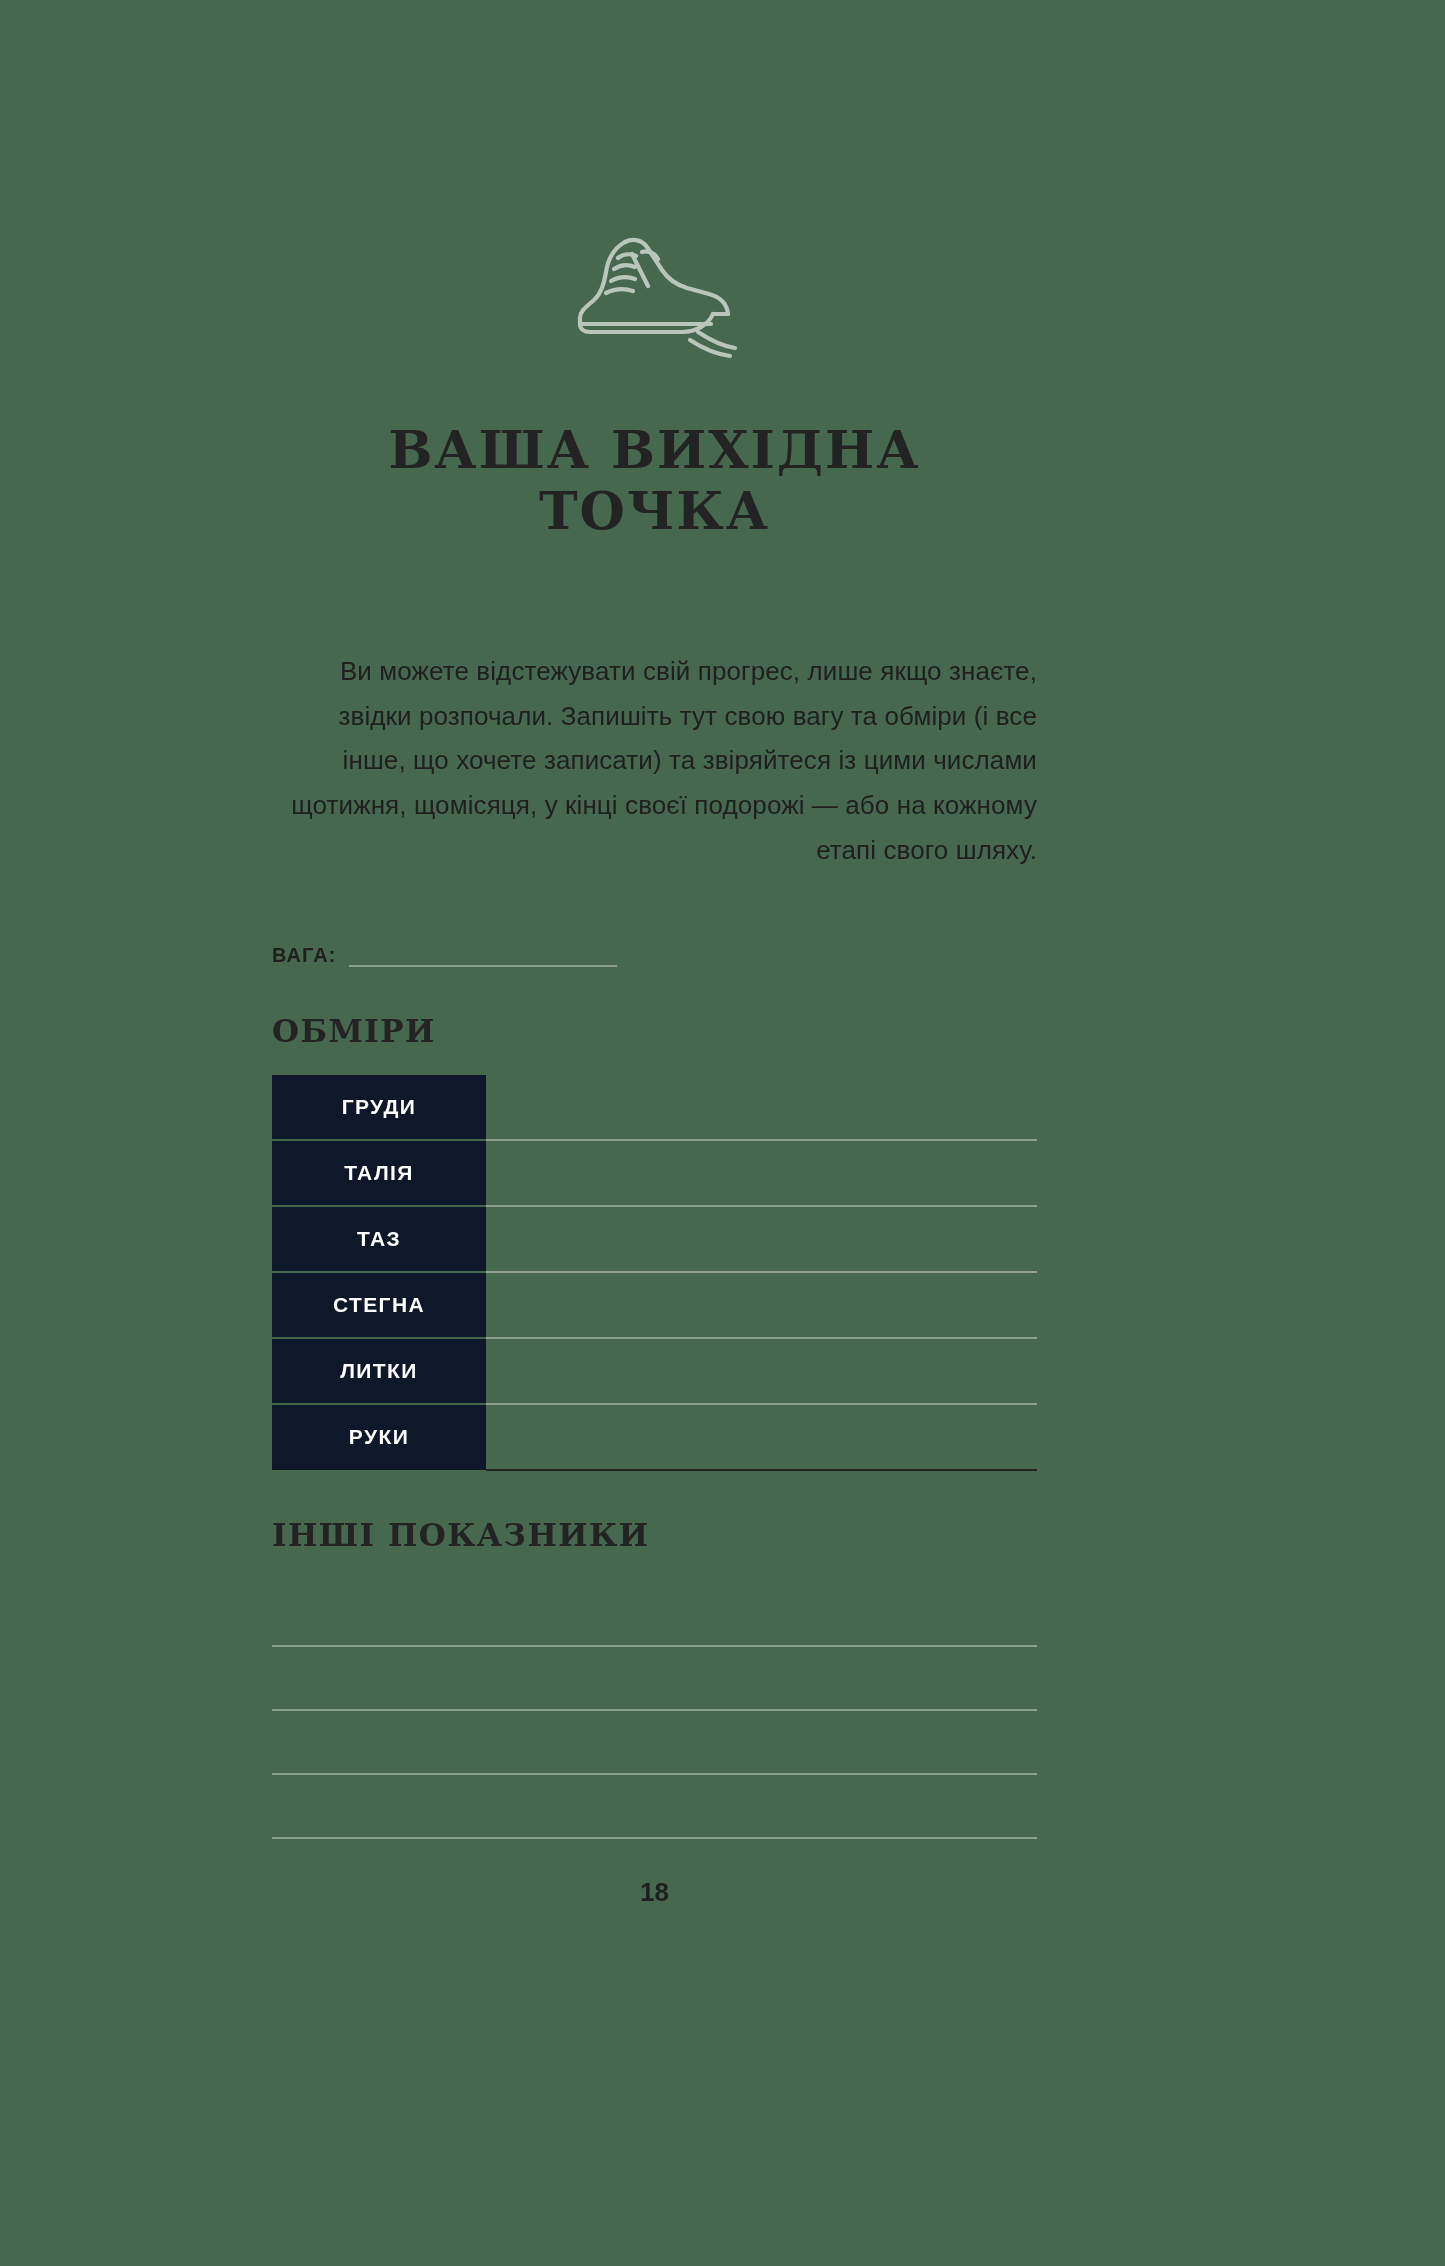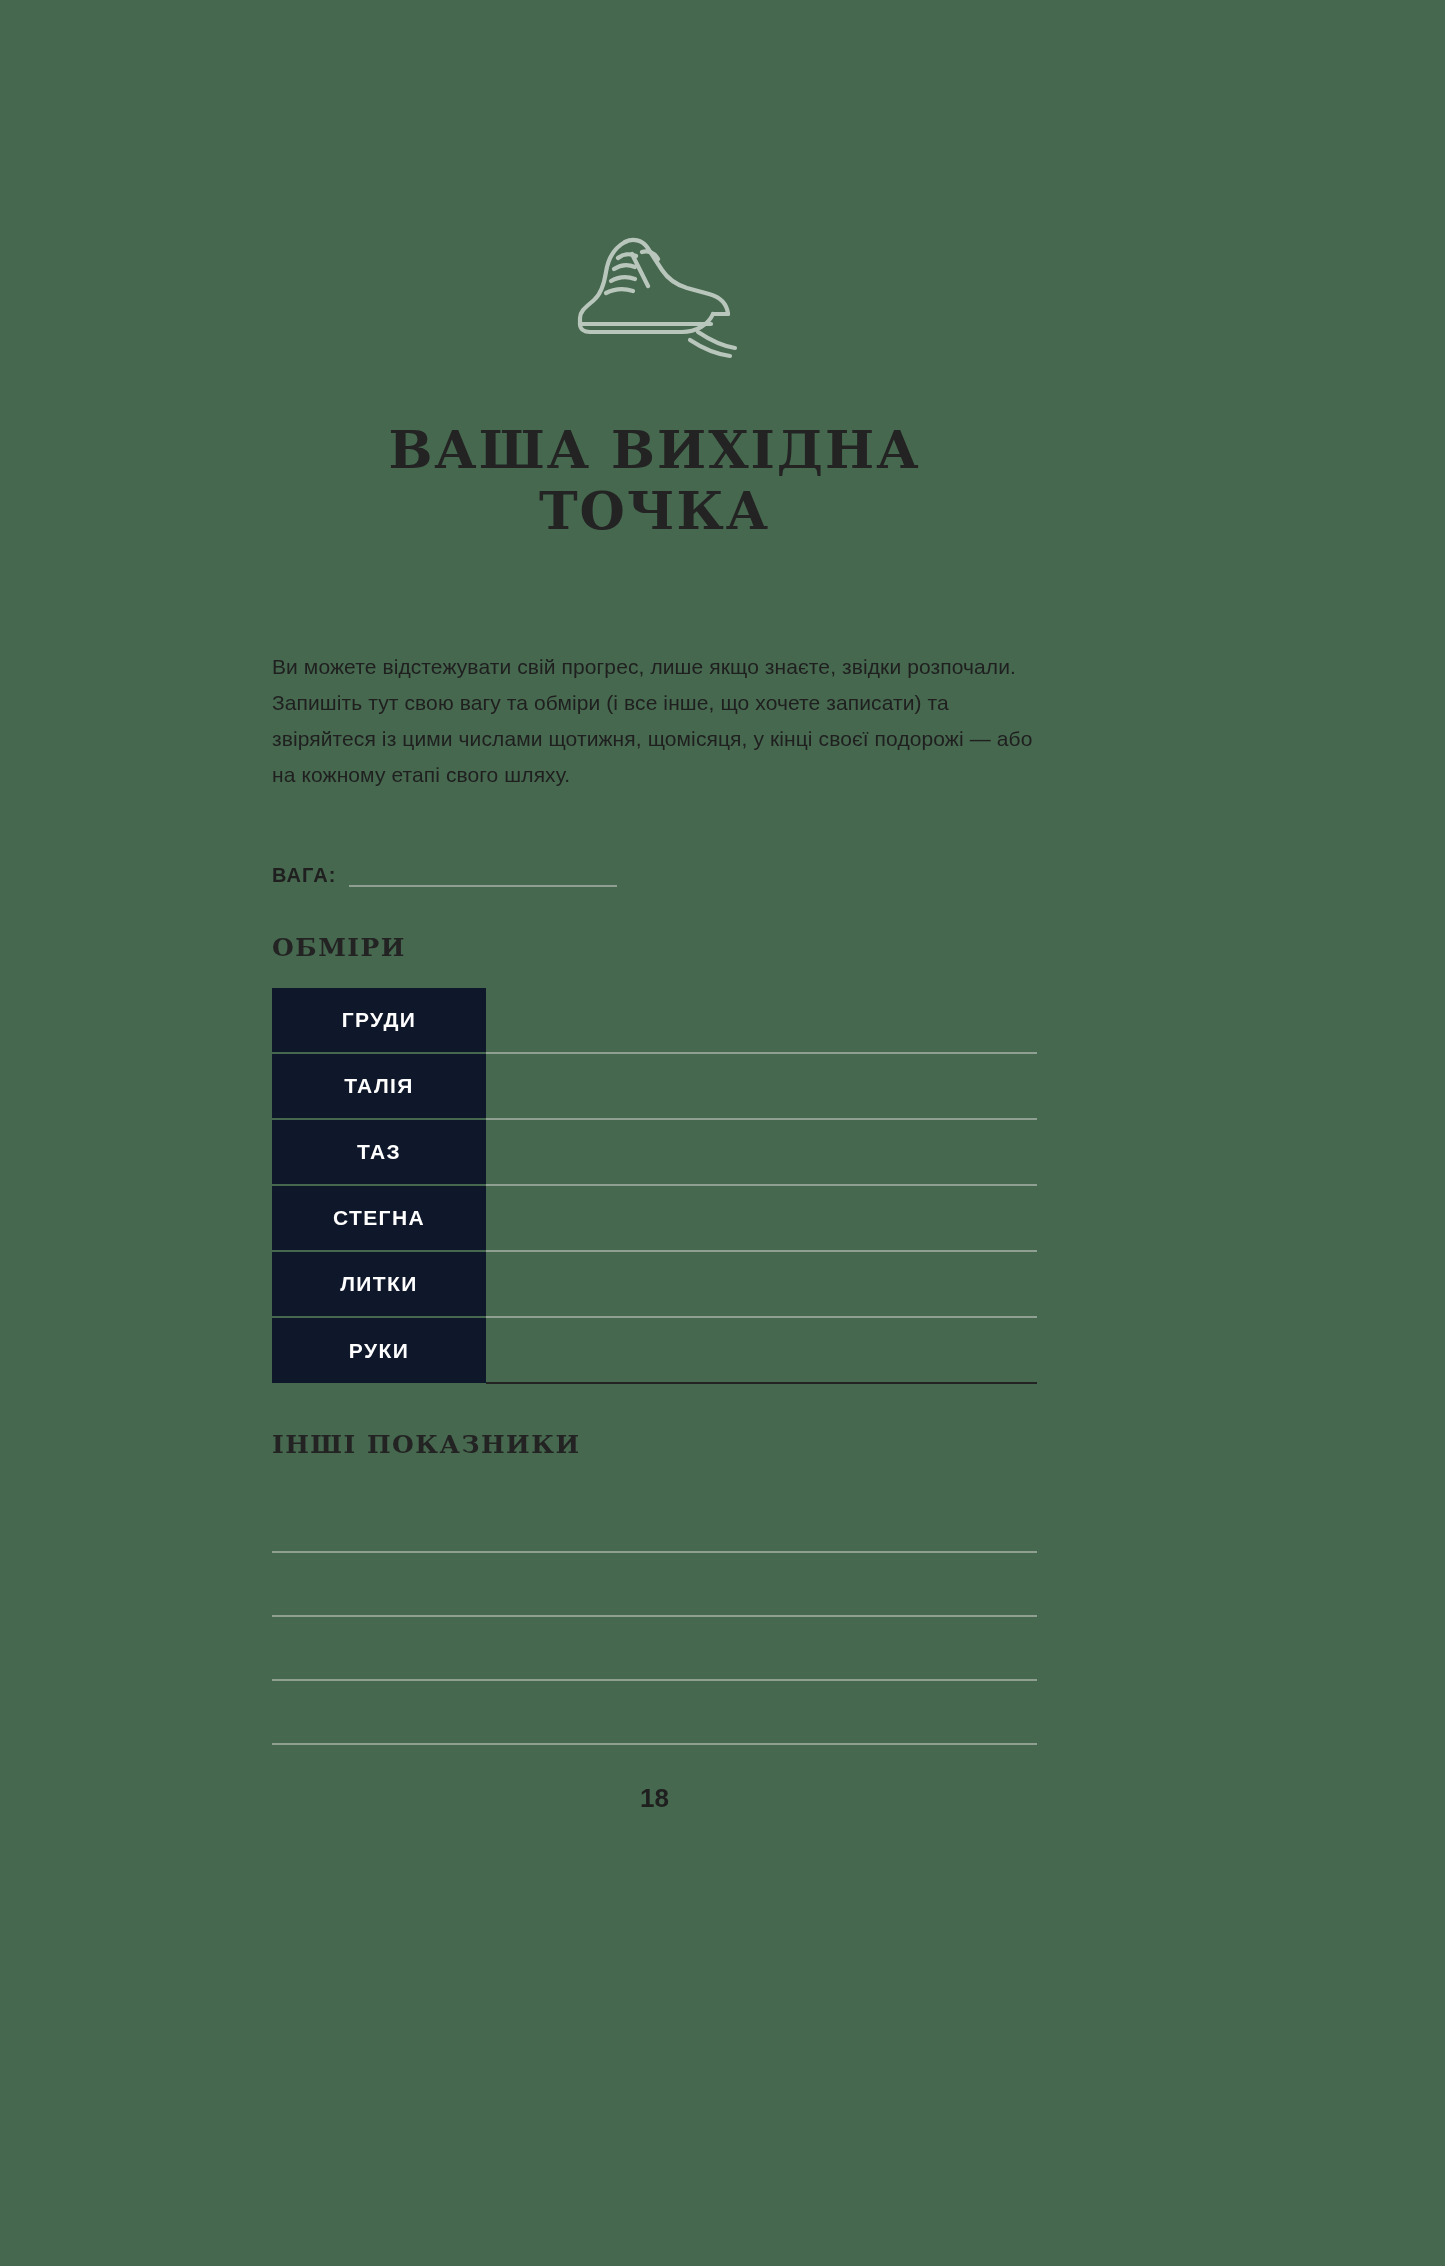--- a/index.html
+++ b/index.html
@@ -46,23 +46,23 @@
     font-weight: bold;
     font-size: 52px;
     letter-spacing: 2px;
     color: #232323;
     text-transform: uppercase;
   }
 
   
   .intro {
     margin: 108px 0 0 0;
-    font-size: 21px;
+    font-size: 26px;
     line-height: 1.72;
-    text-align: left;
+    text-align: right;
     color: #1f1f1f;
     letter-spacing: 0.1px;
   }
 
   
   .fields {
     margin-top: 72px;
   }
   .field-row {
     display: flex;
@@ -83,21 +83,21 @@
     width: 268px;
     border-bottom: 2px solid #8f9f92;
     margin-left: 12px;
     height: 14px;
   }
 
   
   .section-heading {
     font-family: "DejaVu Serif", serif;
     font-weight: bold;
-    font-size: 25px;
+    font-size: 31px;
     letter-spacing: 1.5px;
     color: #232323;
     text-transform: uppercase;
     margin: 46px 0 26px 0;
   }
 
   
   .measure-table {
     width: 100%;
     border-collapse: collapse;

